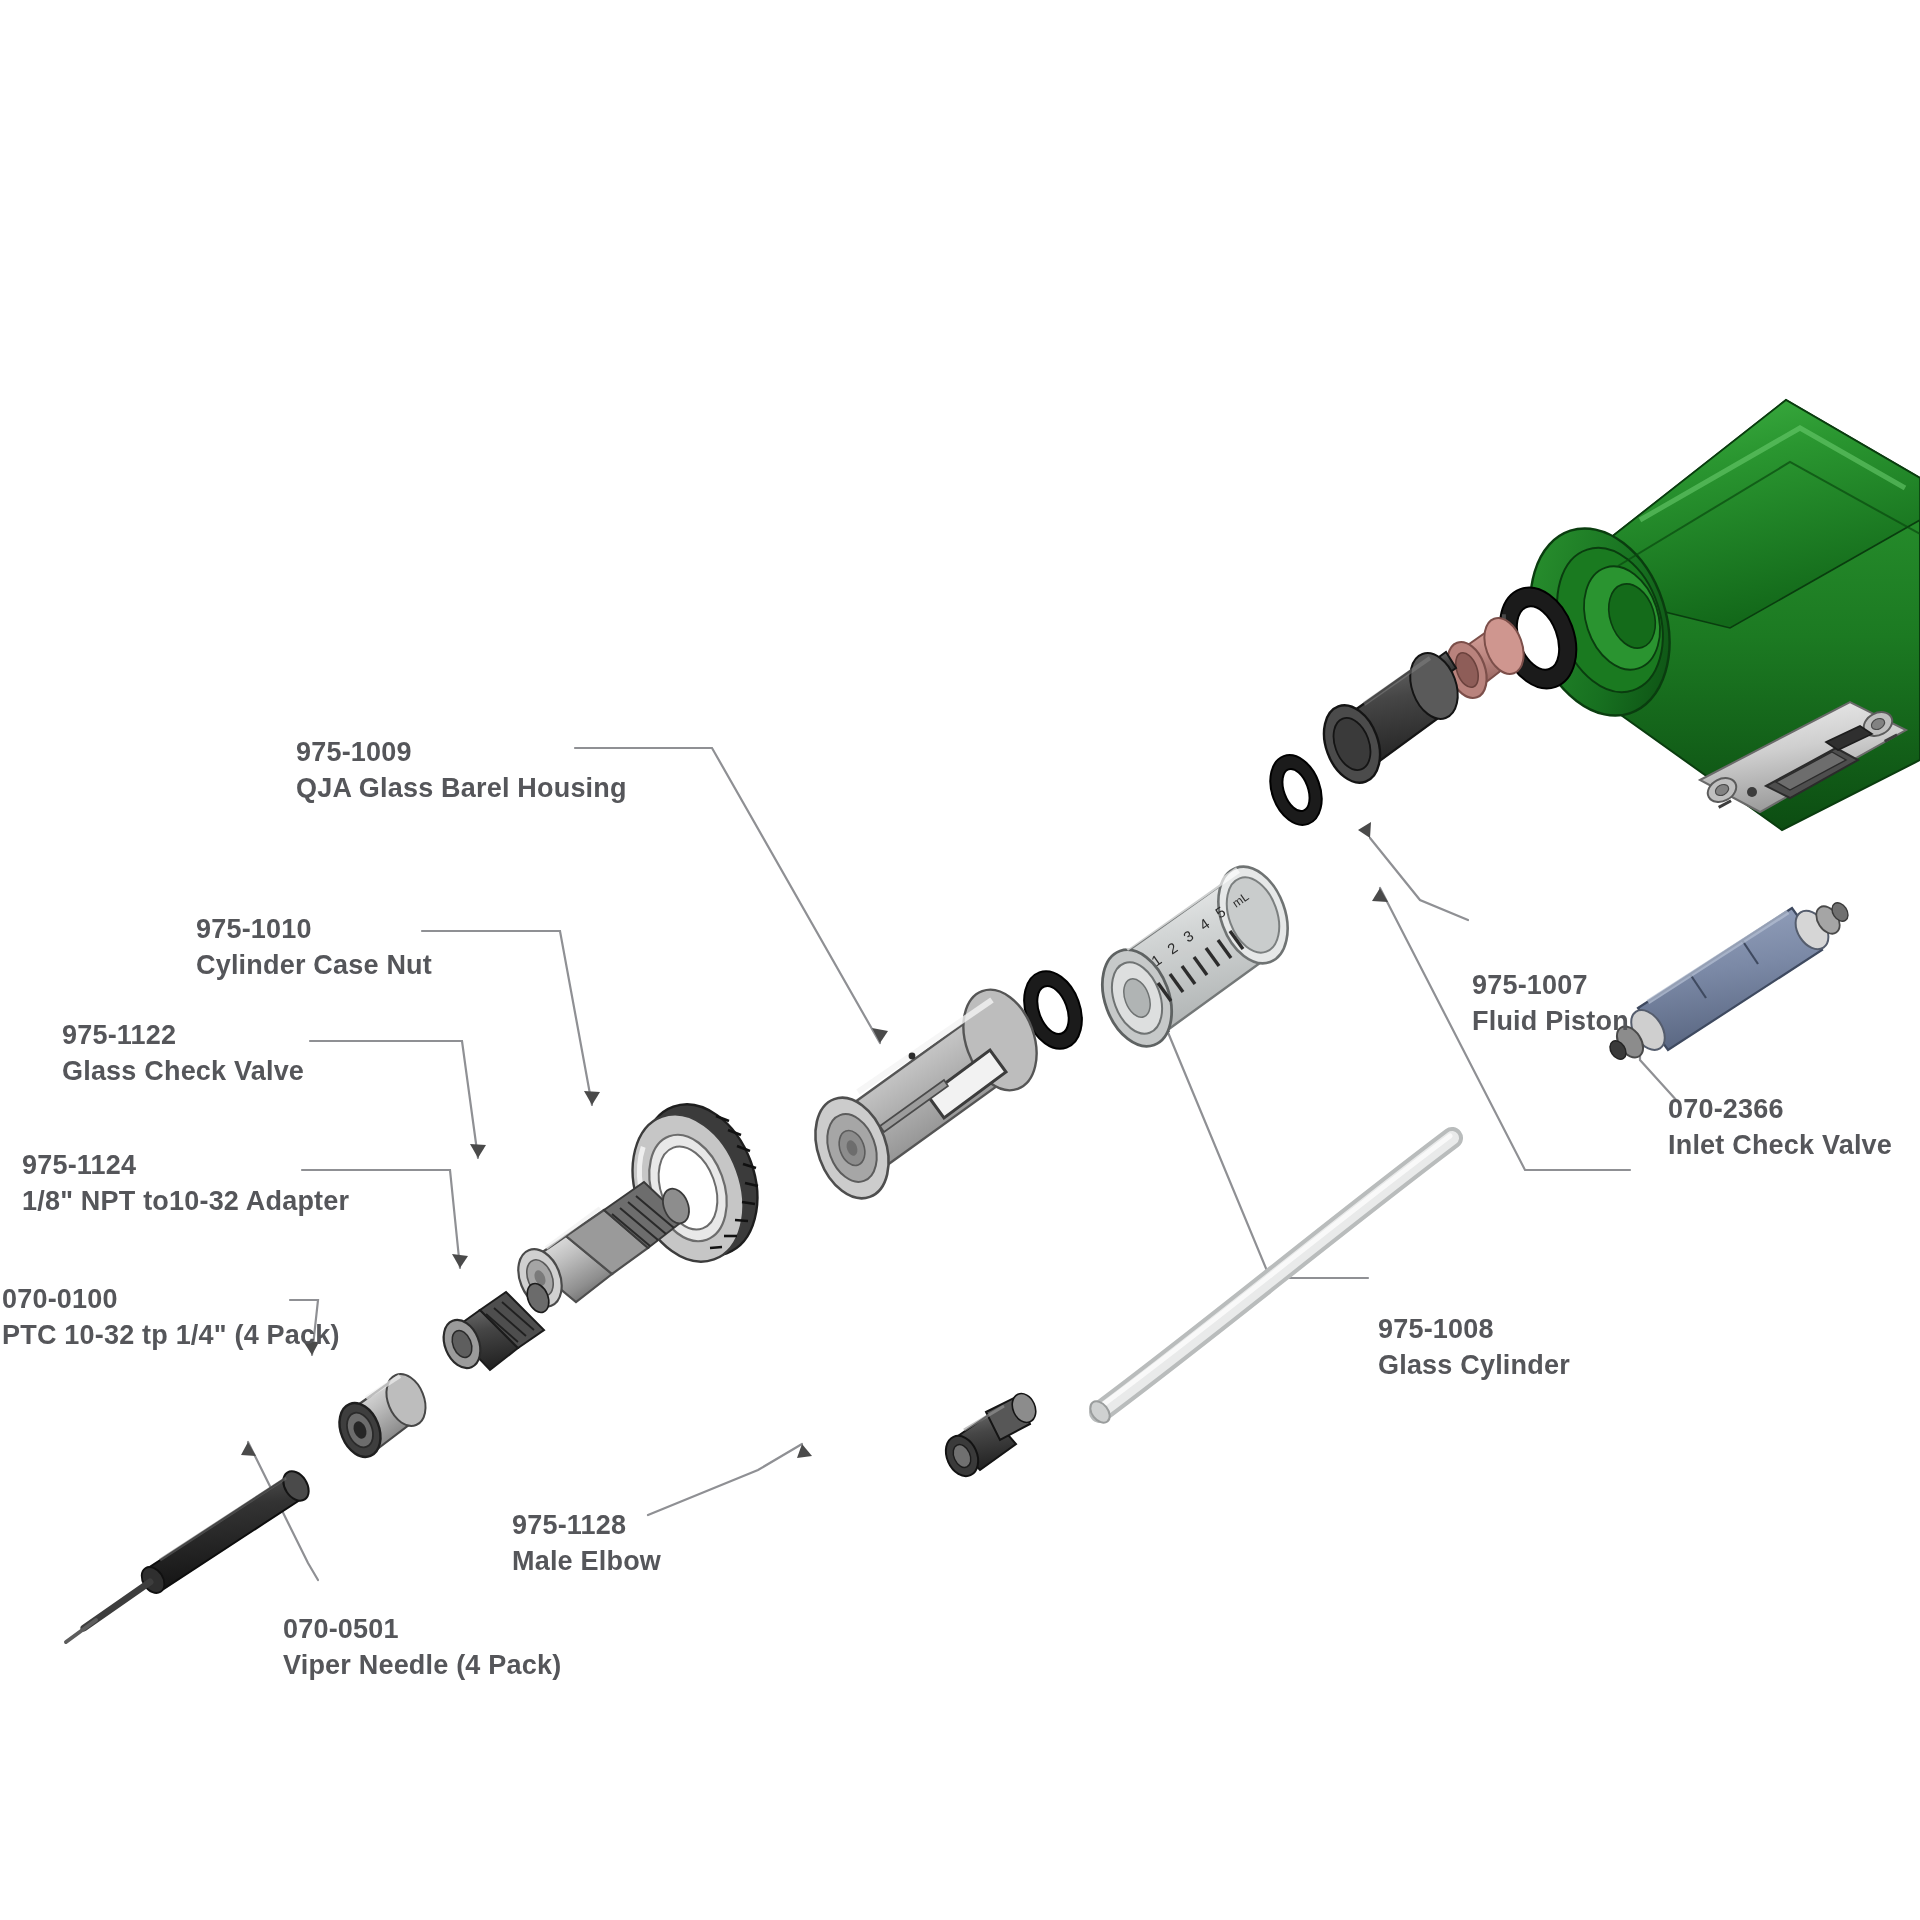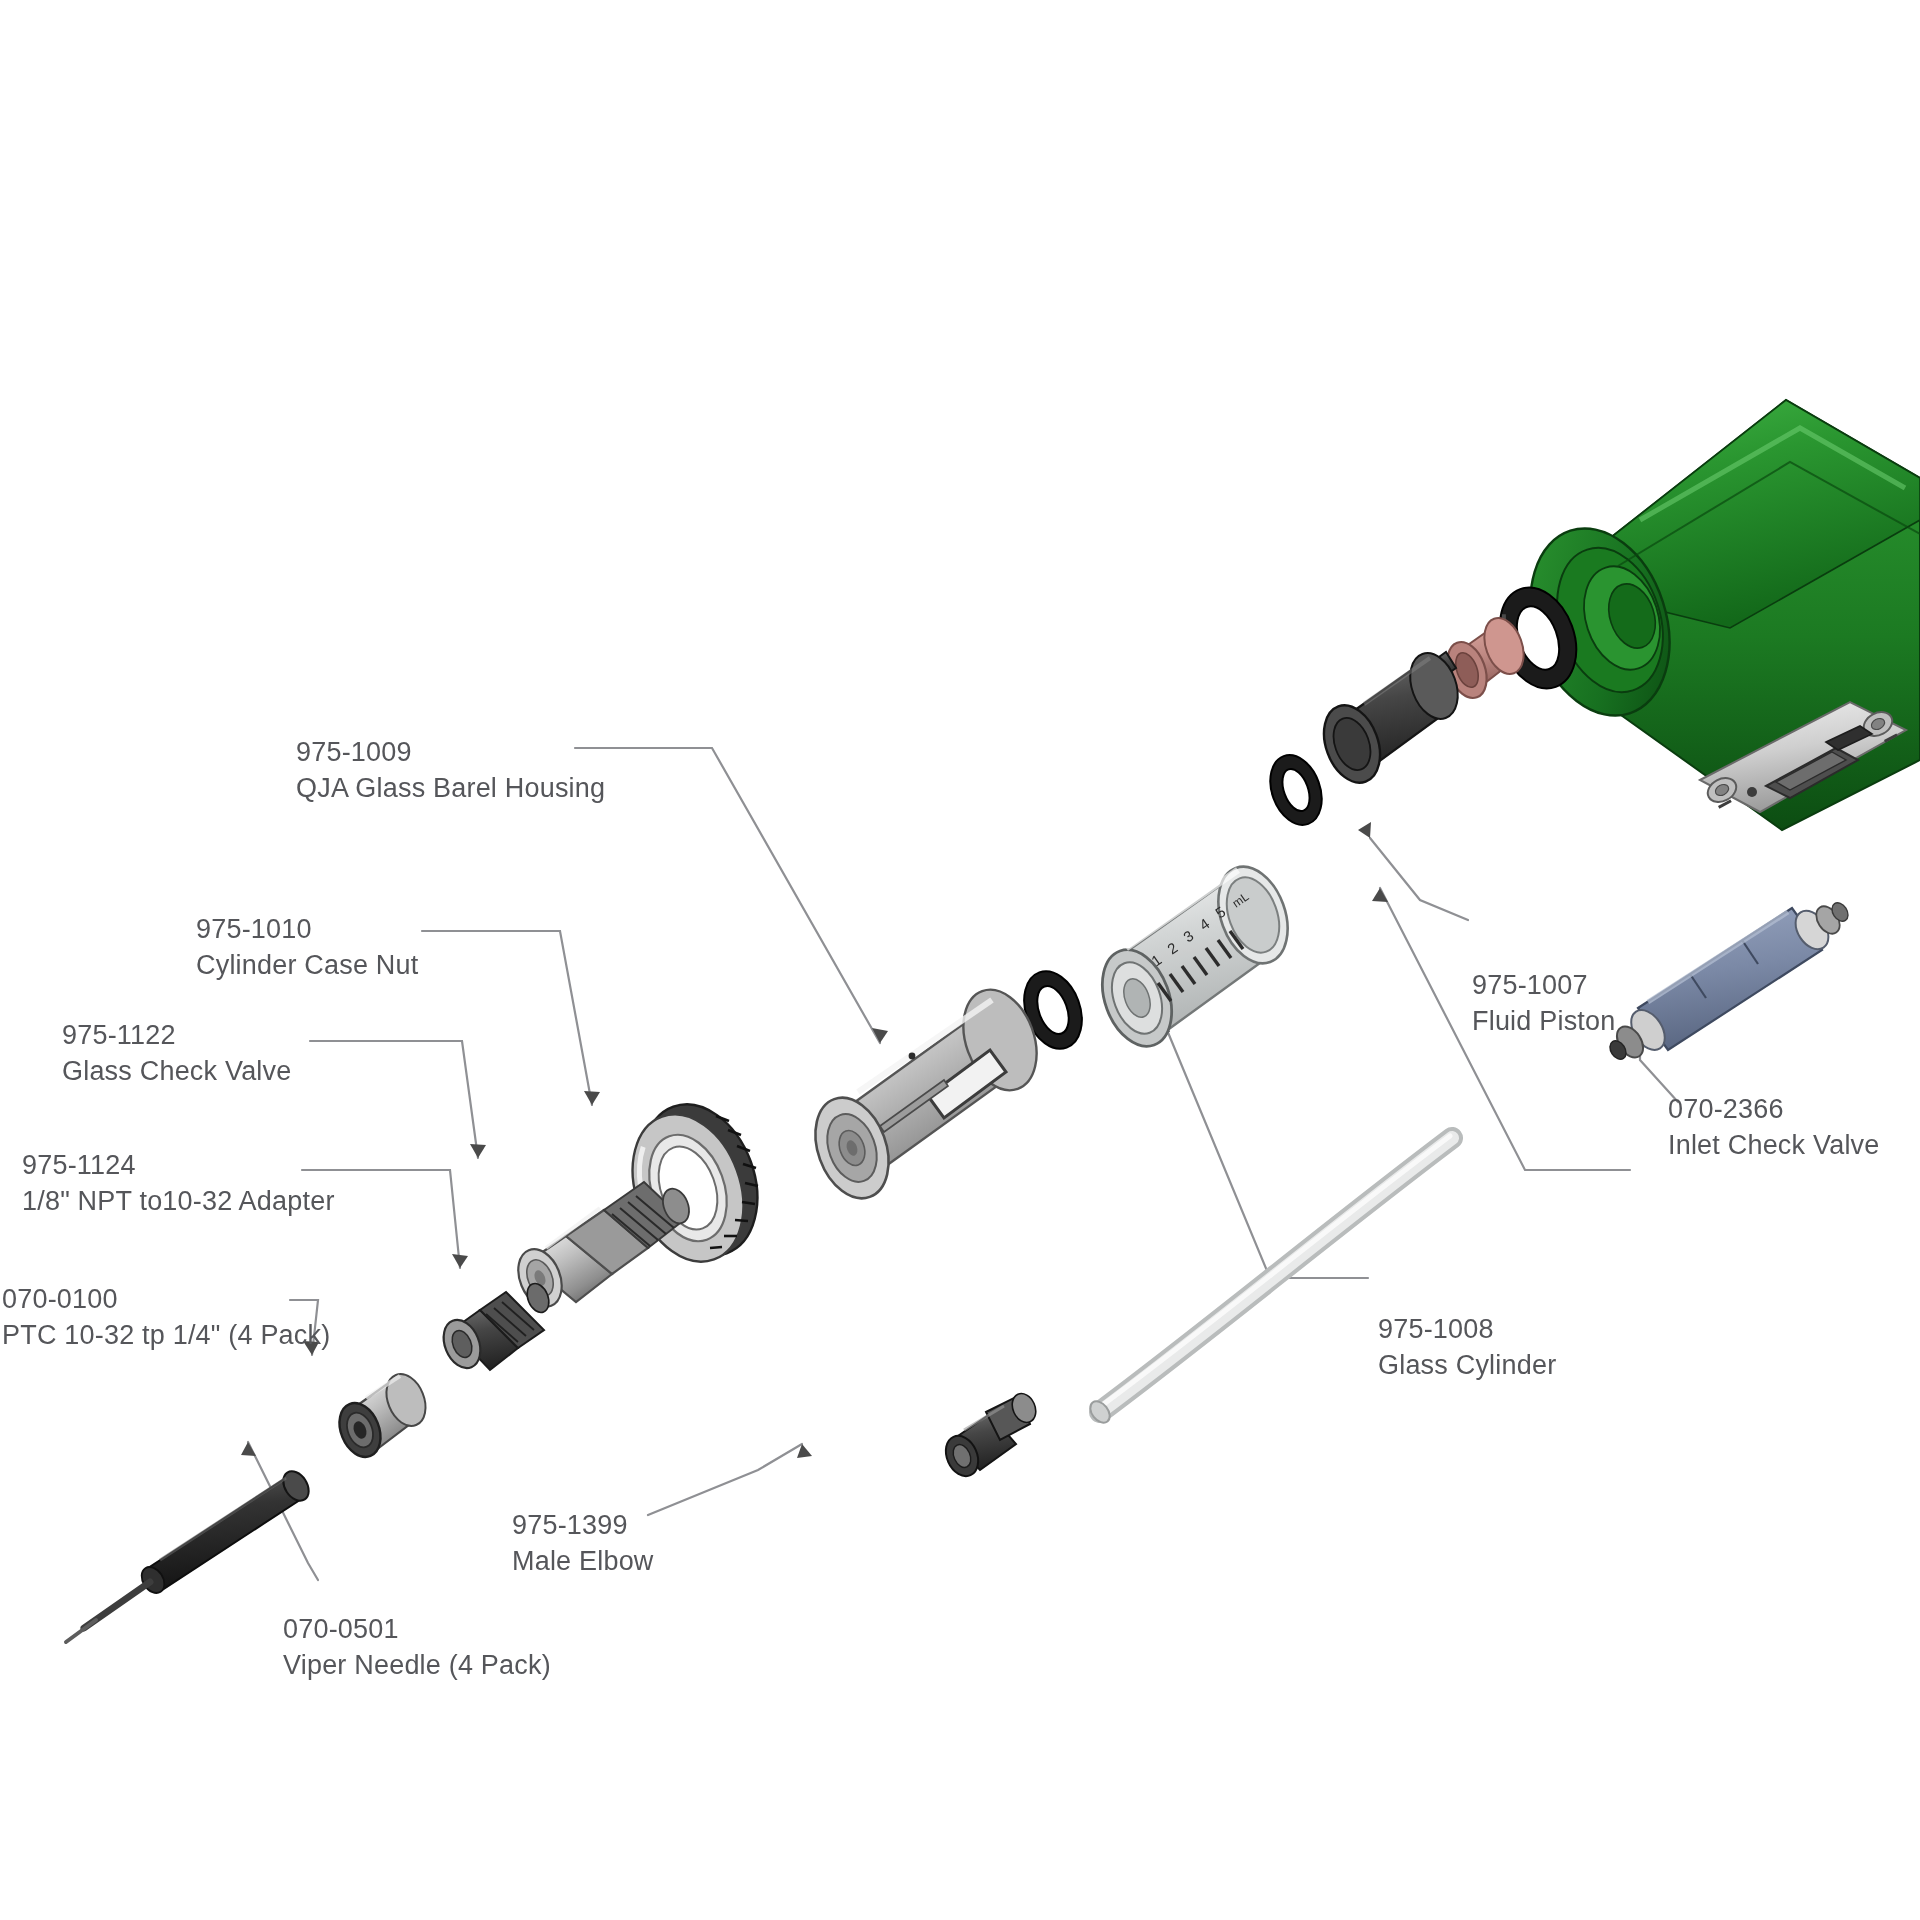--- a/index.html
+++ b/index.html
@@ -24,21 +24,21 @@
     height: 1920px;
   }
   .callout {
     position: absolute;
     font-family: "Liberation Sans", sans-serif;
     font-size: 27px;
     line-height: 1.33;
     color: #55565a;
     letter-spacing: 0.2px;
     white-space: nowrap;
-    font-weight: 400;
+    font-weight: 700;
   }
   .callout .pn {
     display: block;
   }
   .callout .desc {
     display: block;
   }
   .callout.right {
     text-align: left;
   }
@@ -385,21 +385,21 @@
     <span class="pn">070-0100</span>
     <span class="desc">PTC 10-32 tp 1/4" (4 Pack)</span>
   </div>
 
   <div class="callout" style="left:283px; top:1612px;">
     <span class="pn">070-0501</span>
     <span class="desc">Viper Needle (4 Pack)</span>
   </div>
 
   <div class="callout" style="left:512px; top:1508px;">
-    <span class="pn">975-1399</span>
+    <span class="pn">975-1128</span>
     <span class="desc">Male Elbow</span>
   </div>
 
   <div class="callout right" style="left:1378px; top:1268px;margin-top:44px;">
     <span class="pn">975-1008</span>
     <span class="desc">Glass Cylinder</span>
   </div>
 
 
   <div class="callout right" style="left:1668px; top:1092px;">

